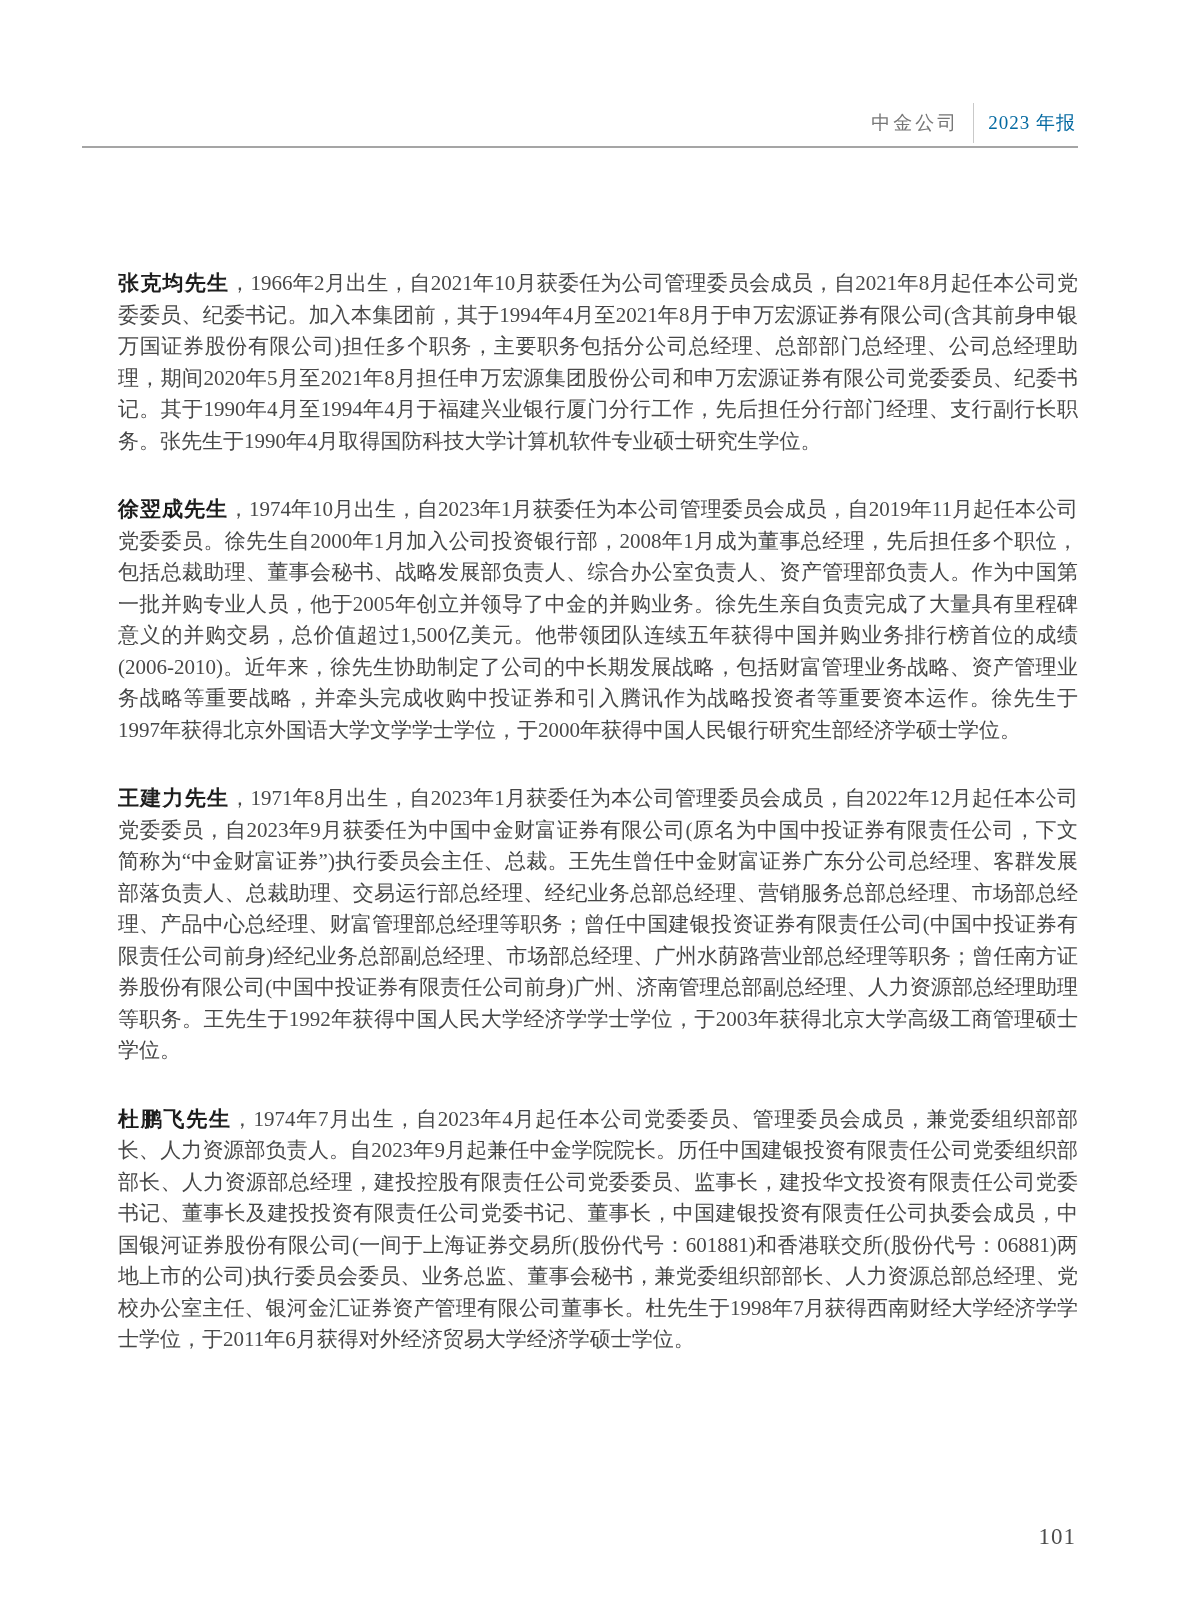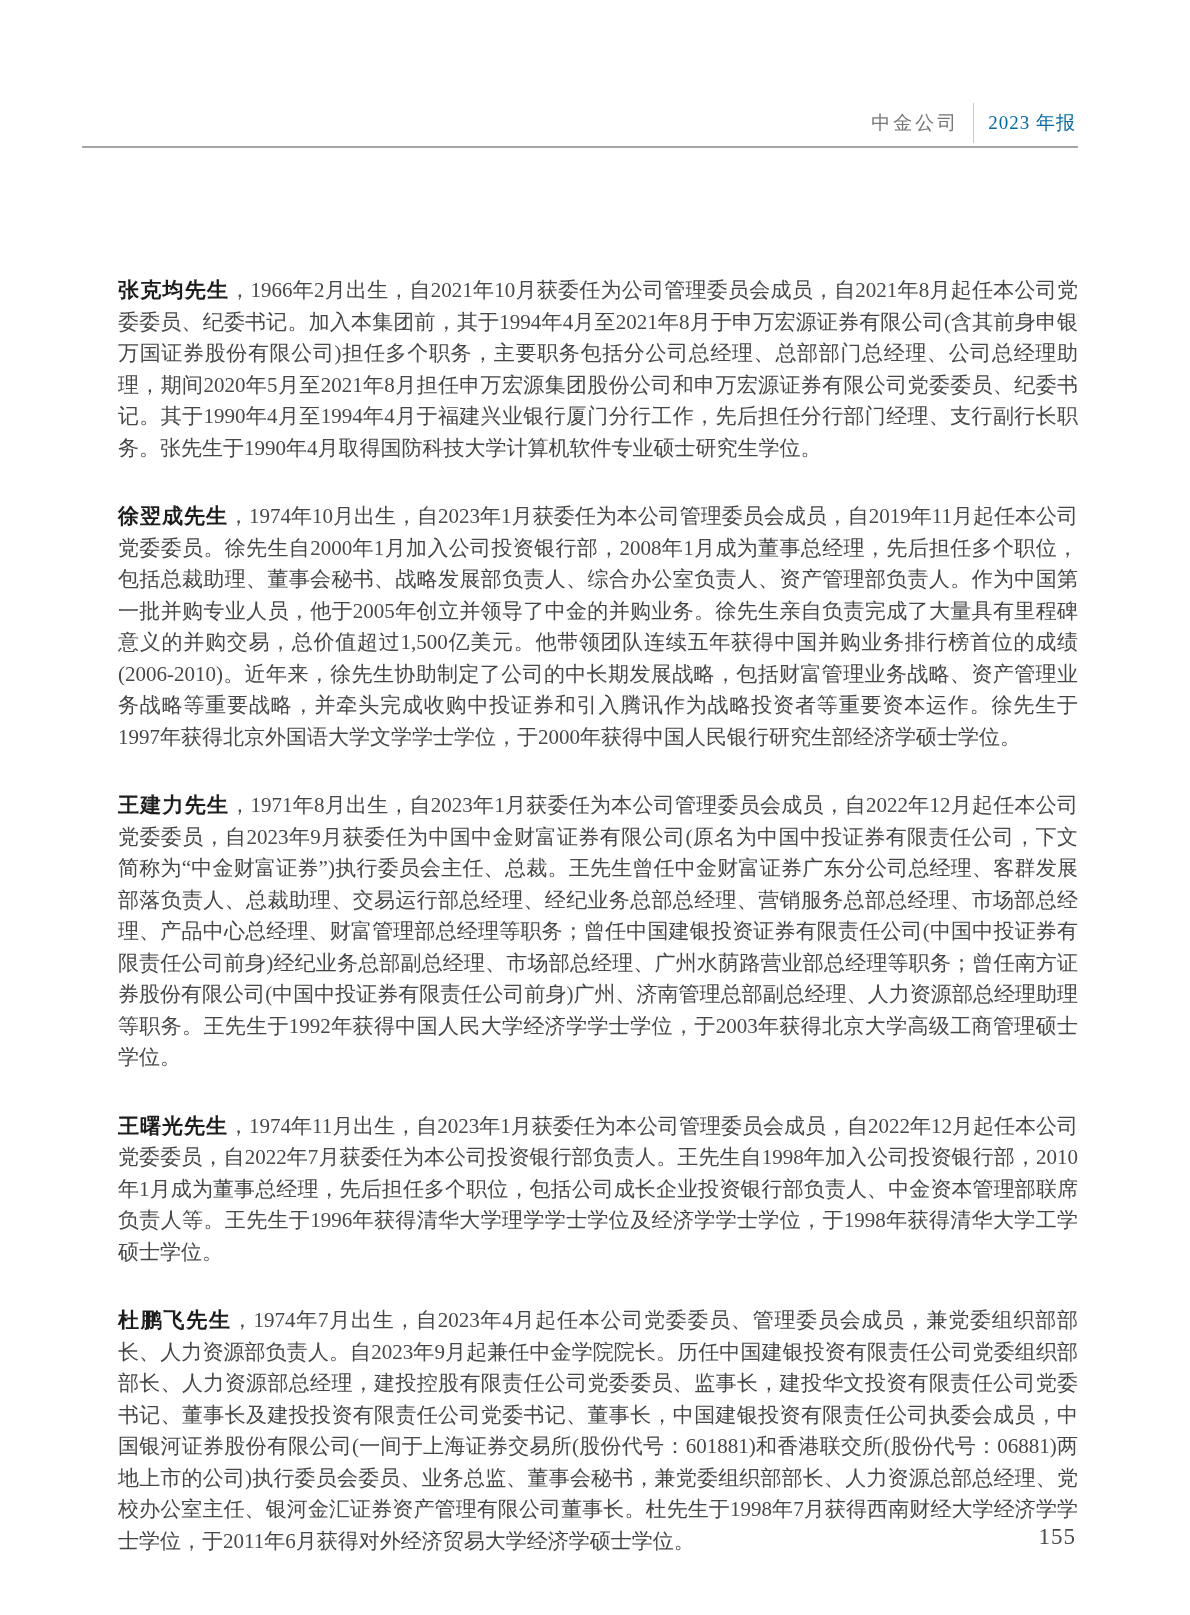--- a/index.html
+++ b/index.html
@@ -46,21 +46,21 @@
     top: 146px;
     width: 996px;
     height: 0;
     border: none;
     border-top: 2px solid #a5a5a5;
     margin: 0;
   }
   .content {
     position: absolute;
     left: 118px;
-    top: 274px;
+    top: 267px;
     width: 960px;
     font-size: 21px;
     line-height: 31.5px;
     color: #474747;
     text-align: justify;
   }
   .content p.bio {
     margin: 0 0 36px 0;
   }
   .content p.bio:last-child {
@@ -91,19 +91,18 @@
     <span class="vdivider"></span>
     <span class="report">2023 年报</span>
   </header>
 
   <hr class="header-rule">
 
   <main class="content">
     <p class="bio"><strong class="person">张克均先生</strong><span>，1966年2月出生，自2021年10月获委任为公司管理委员会成员，自2021年8月起任本公司党委委员、纪委书记。加入本集团前，其于1994年4月至2021年8月于申万宏源证券有限公司(含其前身申银万国证券股份有限公司)担任多个职务，主要职务包括分公司总经理、总部部门总经理、公司总经理助理，期间2020年5月至2021年8月担任申万宏源集团股份公司和申万宏源证券有限公司党委委员、纪委书记。其于1990年4月至1994年4月于福建兴业银行厦门分行工作，先后担任分行部门经理、支行副行长职务。张先生于1990年4月取得国防科技大学计算机软件专业硕士研究生学位。</span></p>
     <p class="bio"><strong class="person">徐翌成先生</strong><span>，1974年10月出生，自2023年1月获委任为本公司管理委员会成员，自2019年11月起任本公司党委委员。徐先生自2000年1月加入公司投资银行部，2008年1月成为董事总经理，先后担任多个职位，包括总裁助理、董事会秘书、战略发展部负责人、综合办公室负责人、资产管理部负责人。作为中国第一批并购专业人员，他于2005年创立并领导了中金的并购业务。徐先生亲自负责完成了大量具有里程碑意义的并购交易，总价值超过1,500亿美元。他带领团队连续五年获得中国并购业务排行榜首位的成绩(2006-2010)。近年来，徐先生协助制定了公司的中长期发展战略，包括财富管理业务战略、资产管理业务战略等重要战略，并牵头完成收购中投证券和引入腾讯作为战略投资者等重要资本运作。徐先生于1997年获得北京外国语大学文学学士学位，于2000年获得中国人民银行研究生部经济学硕士学位。</span></p>
     <p class="bio"><strong class="person">王建力先生</strong><span>，1971年8月出生，自2023年1月获委任为本公司管理委员会成员，自2022年12月起任本公司党委委员，自2023年9月获委任为中国中金财富证券有限公司(原名为中国中投证券有限责任公司，下文简称为“中金财富证券”)执行委员会主任、总裁。王先生曾任中金财富证券广东分公司总经理、客群发展部落负责人、总裁助理、交易运行部总经理、经纪业务总部总经理、营销服务总部总经理、市场部总经理、产品中心总经理、财富管理部总经理等职务；曾任中国建银投资证券有限责任公司(中国中投证券有限责任公司前身)经纪业务总部副总经理、市场部总经理、广州水荫路营业部总经理等职务；曾任南方证券股份有限公司(中国中投证券有限责任公司前身)广州、济南管理总部副总经理、人力资源部总经理助理等职务。王先生于1992年获得中国人民大学经济学学士学位，于2003年获得北京大学高级工商管理硕士学位。</span></p>
-    <p class="bio"><strong class="person">王曙光先生</strong><span>，1974年11月出生，自2023年1月获委任为本公司管理委员会成员，自2022年12月起任本公司党委委员，自2022年7月获委任为本公司投资银行部负责人。王先生自1998年加入公司投资银行部，2010年1月成为董事总经理，先后担任多个职位，包括公司成长企业投资银行部负责人、中金资本管理部联席负责人等。王先生于1996年获得清华大学理学学士学位及经济学学士学位，于1998年获得清华大学工学硕士学位。</span></p>
     <p class="bio"><strong class="person">杜鹏飞先生</strong><span>，1974年7月出生，自2023年4月起任本公司党委委员、管理委员会成员，兼党委组织部部长、人力资源部负责人。自2023年9月起兼任中金学院院长。历任中国建银投资有限责任公司党委组织部部长、人力资源部总经理，建投控股有限责任公司党委委员、监事长，建投华文投资有限责任公司党委书记、董事长及建投投资有限责任公司党委书记、董事长，中国建银投资有限责任公司执委会成员，中国银河证券股份有限公司(一间于上海证券交易所(股份代号：601881)和香港联交所(股份代号：06881)两地上市的公司)执行委员会委员、业务总监、董事会秘书，兼党委组织部部长、人力资源总部总经理、党校办公室主任、银河金汇证券资产管理有限公司董事长。杜先生于1998年7月获得西南财经大学经济学学士学位，于2011年6月获得对外经济贸易大学经济学硕士学位。</span></p>
   </main>
 
-  <span class="page-num">155</span>
+  <span class="page-num">101</span>
 
 </div>
 
 </body></html>

